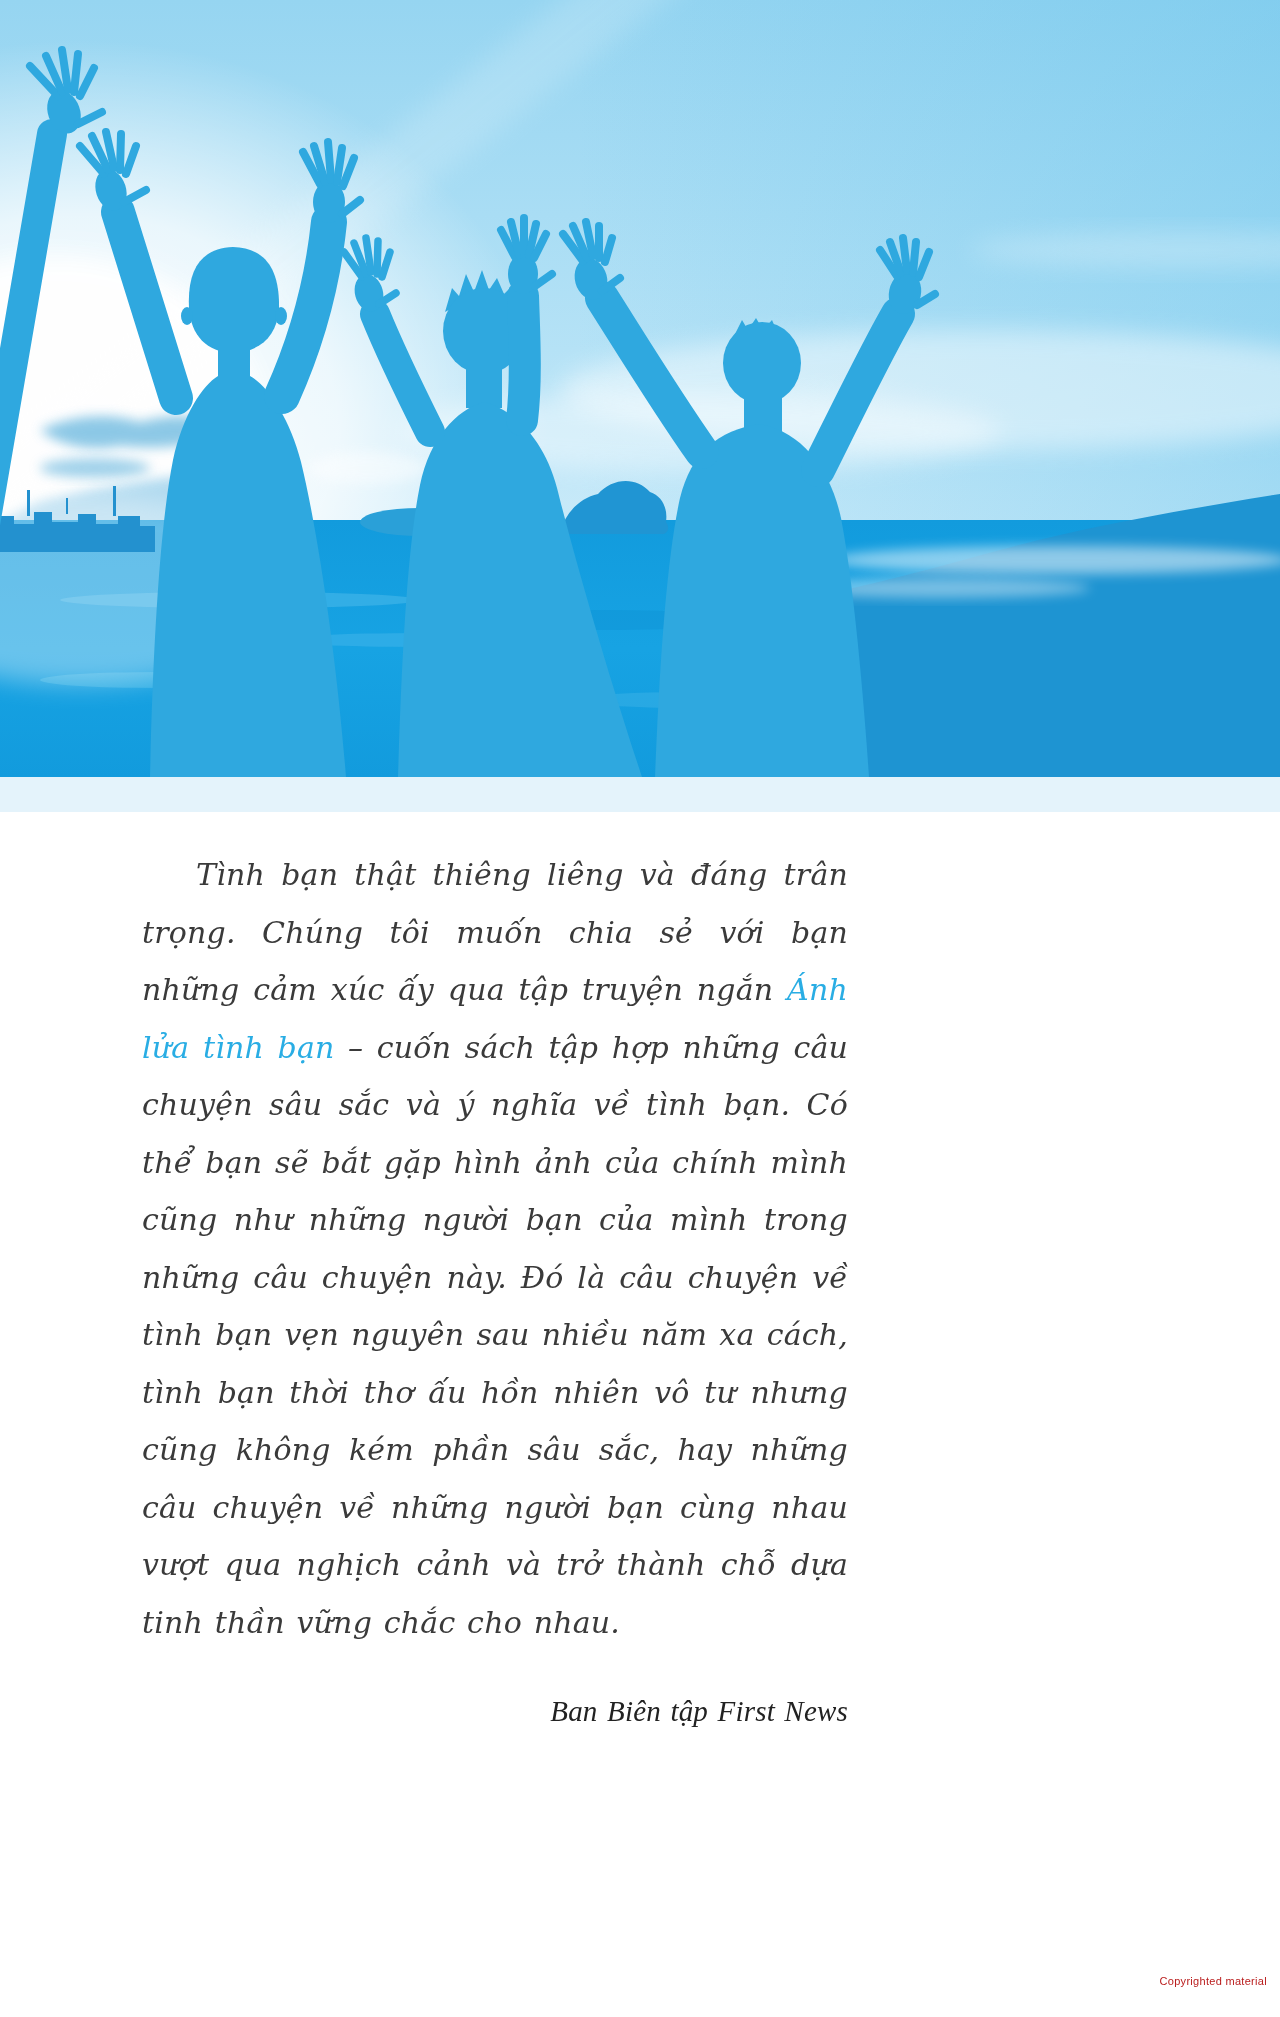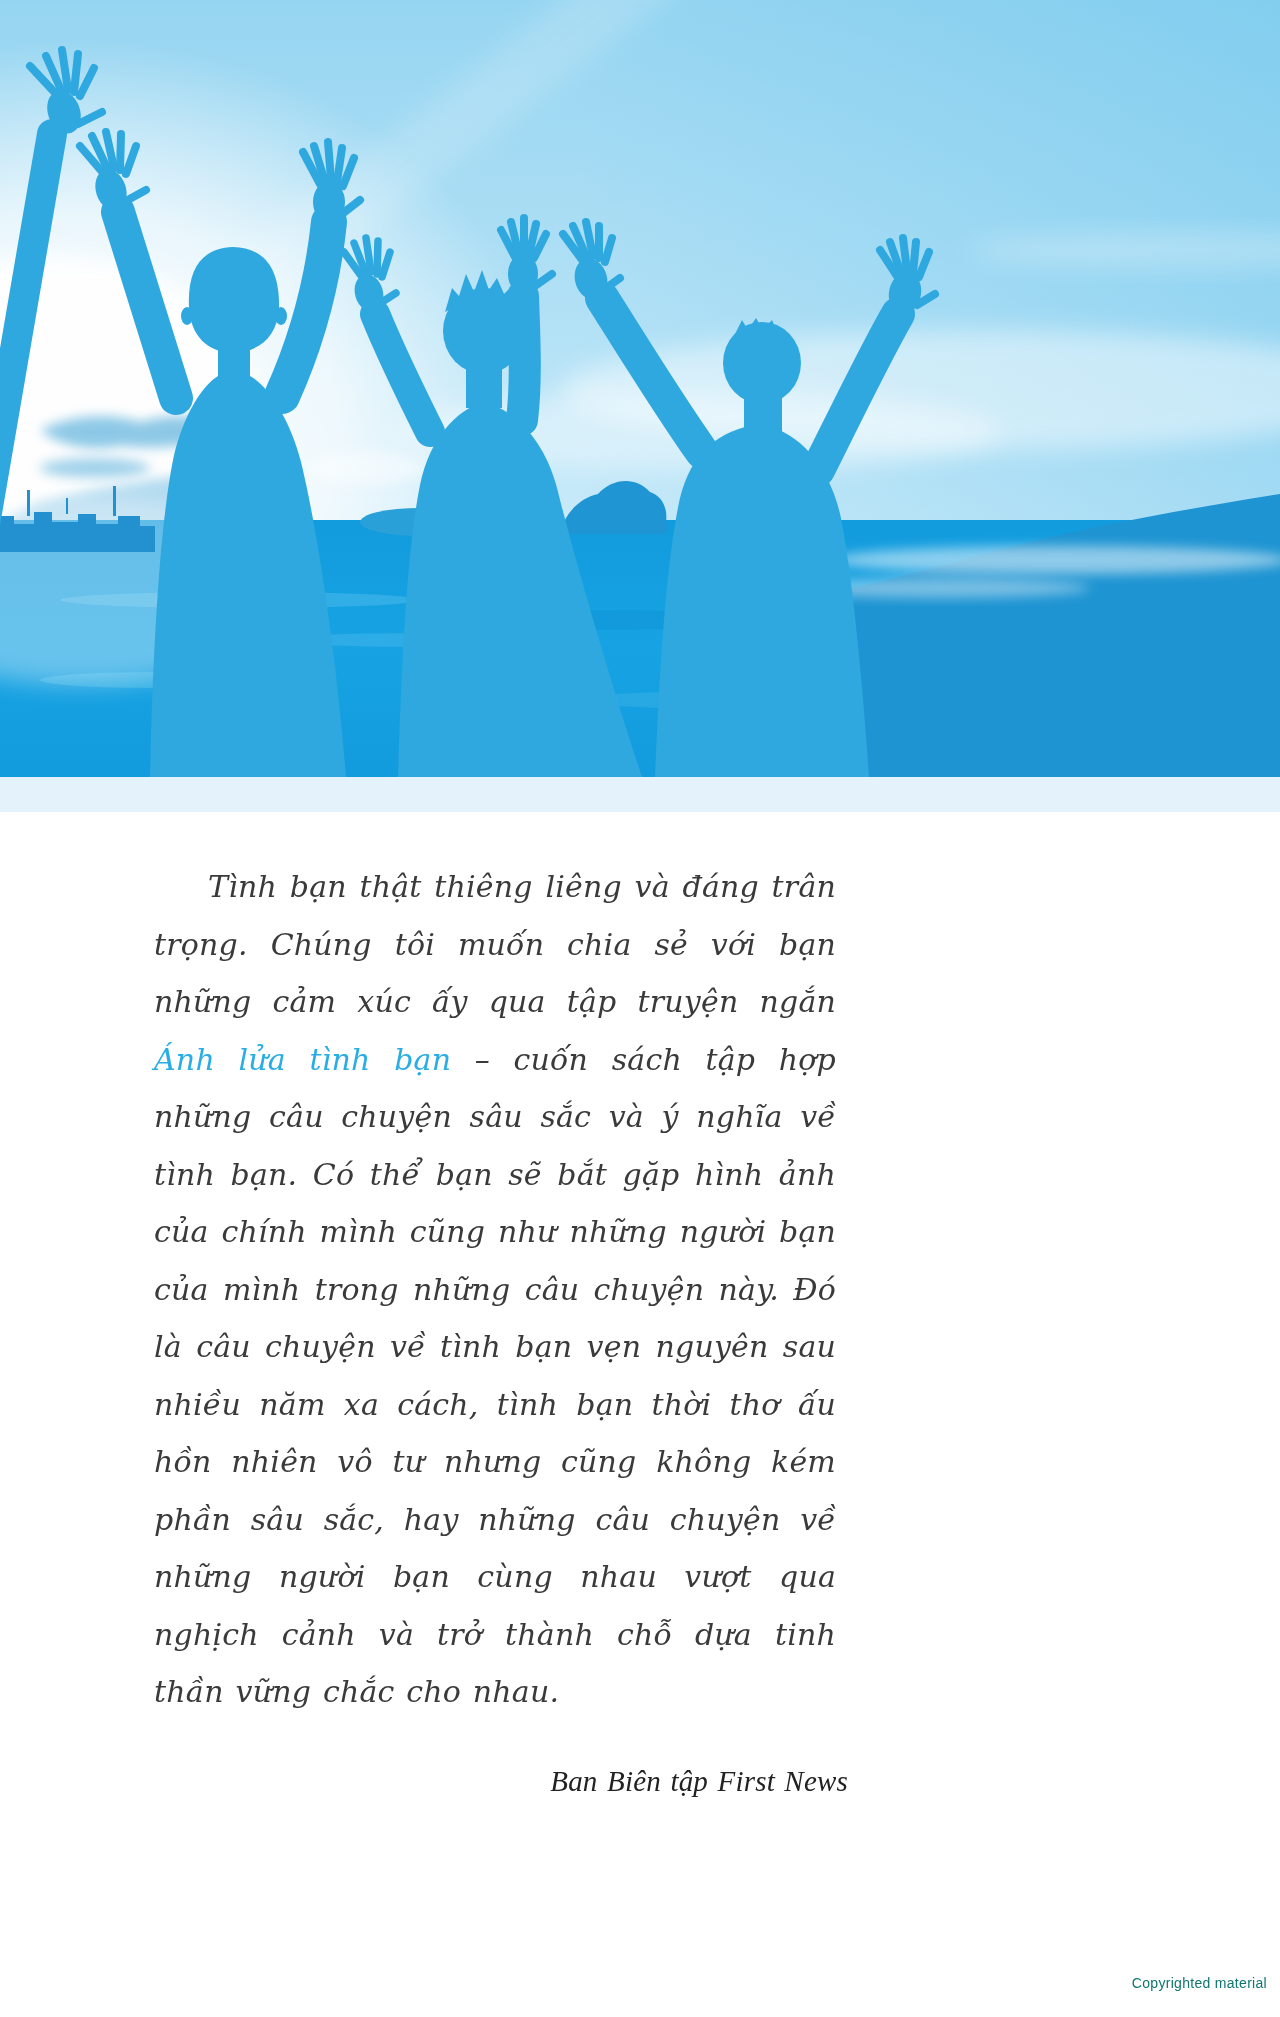--- a/index.html
+++ b/index.html
@@ -26,39 +26,39 @@
     width: 706px;
     font-family: "DejaVu Serif", serif;
     font-style: italic;
     font-size: 30px;
     line-height: 57.5px;
     color: #3a3a3a;
     text-align: justify;
     letter-spacing: 0.2px;
     word-spacing: 2px;
   }
-  .text-block p { margin: 12px; text-indent: 54px; }
+  .text-block p { margin: 0; text-indent: 54px; }
   .text-block p + p { margin-top: 36px; }
   .book-title { color: #29ade4; }
   .signature {
     margin-top: 32px;
     text-align: right;
     text-indent: 0 !important;
     font-family: "Liberation Serif", serif;
     font-style: italic;
     font-size: 29px;
     color: #222222;
   }
   .watermark {
     position: absolute;
     right: 13px; top: 1975px;
     font-family: "Liberation Sans", sans-serif;
     font-style: normal;
-    font-size: 14px;
-    color: #0f766e;
+    font-size: 11px;
+    color: #b91c1c;
     letter-spacing: 0.3px;
   }
 </style>
 </head>
 <body>
 
 <div class="hero">
   <svg viewBox="0 0 1280 777" width="1280" height="777" preserveAspectRatio="none">
     <defs>
       <linearGradient id="sky" x1="0" y1="0" x2="0" y2="1">

